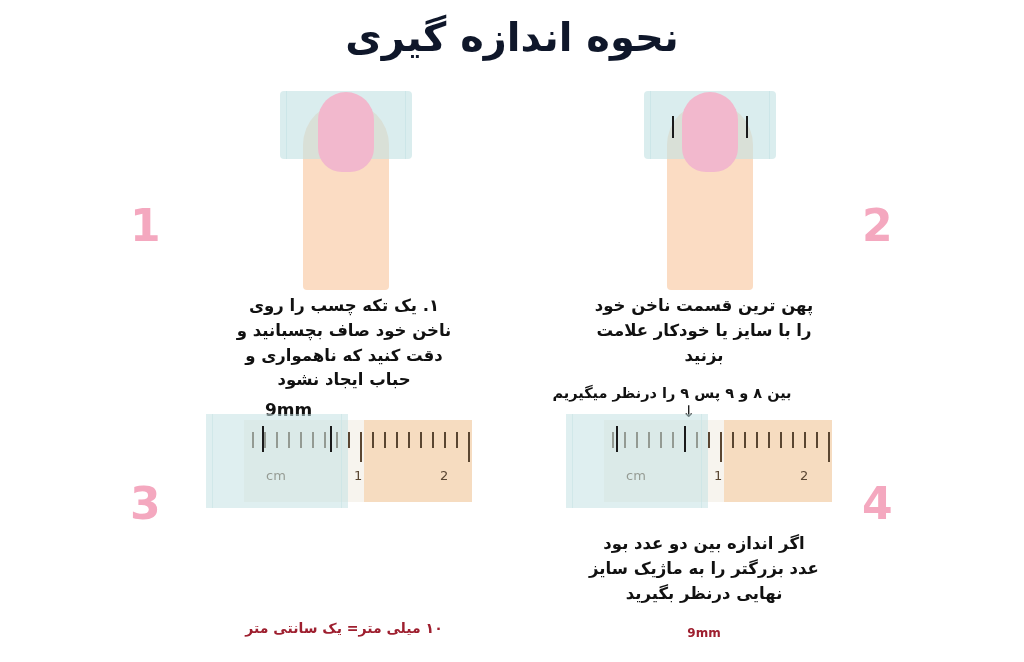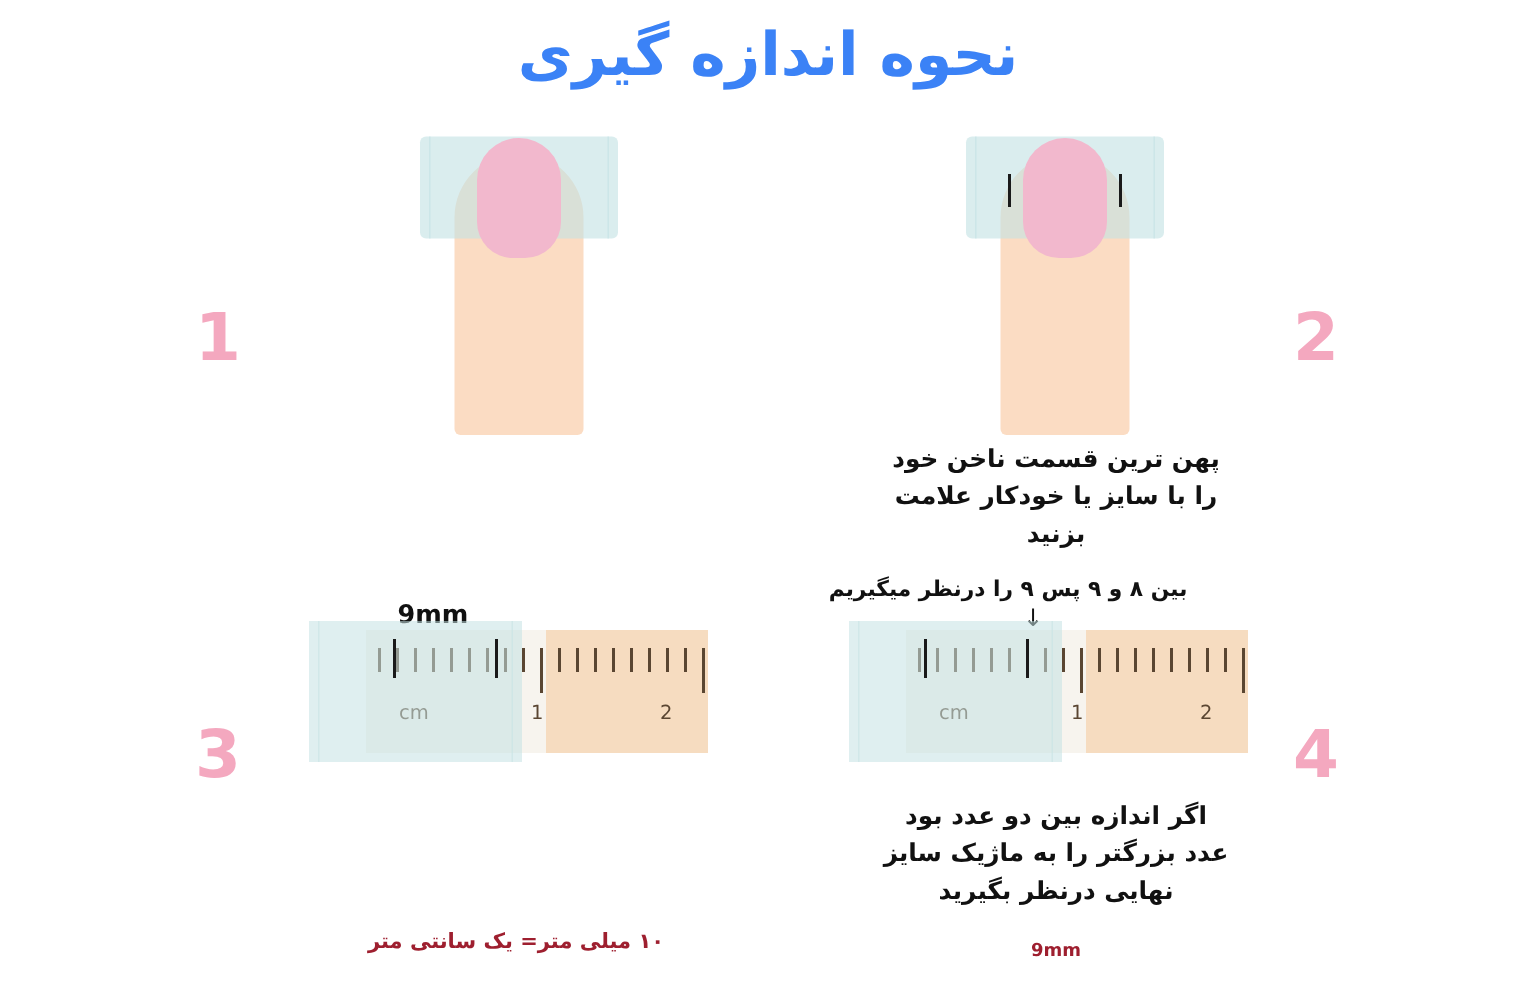--- a/index.html
+++ b/index.html
@@ -20,21 +20,21 @@
     height: 662px;
   }
   .title {
     position: absolute;
     top: 14px;
     left: 0;
     width: 1024px;
     text-align: center;
     font-size: 40px;
     font-weight: bold;
-    color: #3b82f6;
+    color: #0f172a;
     letter-spacing: 0px;
     direction: rtl;
   }
 
   
   .step-num {
     position: absolute;
     font-size: 44px;
     font-weight: bold;
     color: #f4a8bf;
@@ -239,20 +239,21 @@
   <div class="title">نحوه اندازه گیری</div>
 
   <div class="step-num num1">1</div>
 
   <div class="finger-wrap fw1">
     <div class="finger-body"></div>
     <div class="tape"></div>
     <div class="nail"></div>
   </div>
 
+  <div class="caption cap1">۱. یک تکه چسب را روی ناخن خود صاف بچسبانید و دقت کنید که ناهمواری و حباب ایجاد نشود</div>
 
   <div class="step-num num2">2</div>
 
   <div class="finger-wrap fw2">
     <div class="finger-body"></div>
     <div class="tape"></div>
     <div class="nail"></div>
     <div class="nail-mark mark-left"></div>
     <div class="nail-mark mark-right"></div>
   </div>

